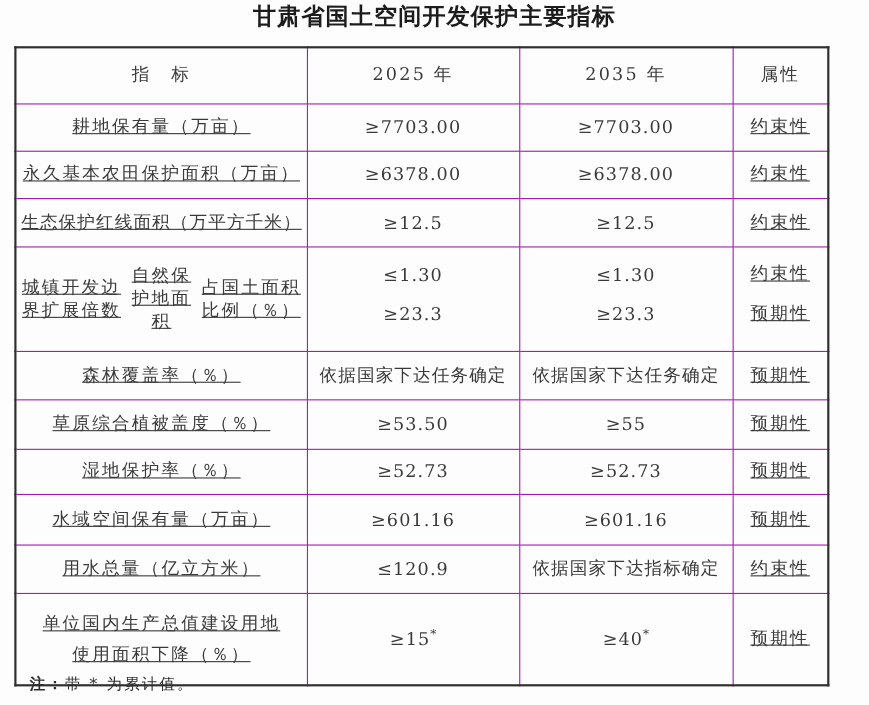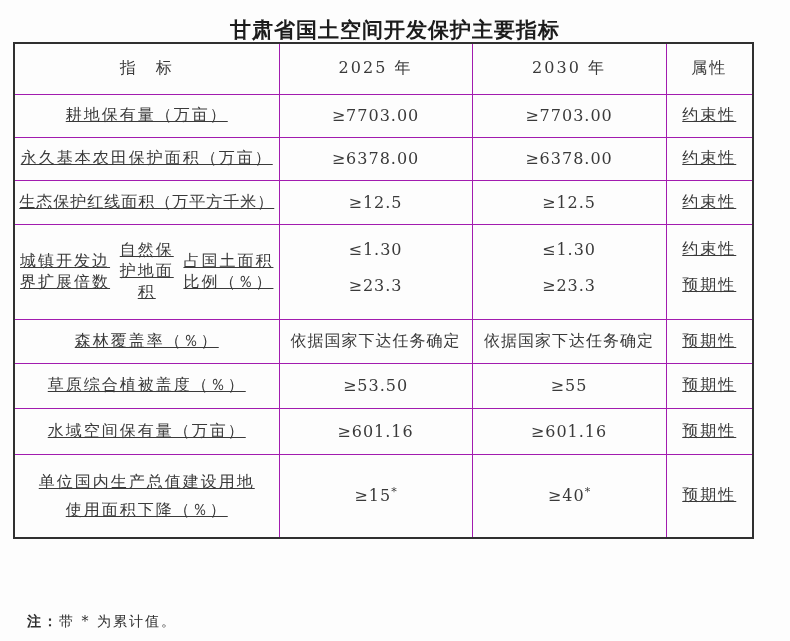--- a/index.html
+++ b/index.html
@@ -10,21 +10,21 @@
     background: #fdfdfd;
     font-family: "DejaVu Serif", "Liberation Serif", serif;
     color: #3a3a3a;
     position: relative;
     overflow: hidden;
   }
   .page { position: relative; width: 790px; height: 641px; }
 
   .title {
     position: absolute;
-    top: 16px;
+    top: 1px;
     left: 0;
     width: 790px;
     text-align: center;
     font-family: "DejaVu Sans", "Liberation Sans", sans-serif;
     font-weight: bold;
     font-size: 21px;
     letter-spacing: 1px;
     color: #1c1c1c;
   }
 
@@ -99,21 +99,21 @@
       <col style="width:265px">
       <col style="width:193px">
       <col style="width:194px">
       <col style="width:87px">
     </colgroup>
 
     <tbody>
         <tr style="height:51px">
       <td class="hdr">指　标</td>
       <td class="hdr">2025 年</td>
-      <td class="hdr">2030 年</td>
+      <td class="hdr">2035 年</td>
       <td class="hdr">属性</td>
     </tr>
 
     <tr style="height:43px">
       <td class="ind">耕地保有量（万亩）</td>
       <td class="val">≥7703.00</td>
       <td class="val">≥7703.00</td>
       <td class="attr">约束性</td>
     </tr>
 
@@ -166,28 +166,40 @@
       <td class="attr">预期性</td>
     </tr>
 
     <tr style="height:45px">
       <td class="ind">草原综合植被盖度（％）</td>
       <td class="val">≥53.50</td>
       <td class="val">≥55</td>
       <td class="attr">预期性</td>
     </tr>
 
+    <tr style="height:41px">
+      <td class="ind">湿地保护率（％）</td>
+      <td class="val">≥52.73</td>
+      <td class="val">≥52.73</td>
+      <td class="attr">预期性</td>
+    </tr>
 
     <tr style="height:46px">
       <td class="ind">水域空间保有量（万亩）</td>
       <td class="val">≥601.16</td>
       <td class="val">≥601.16</td>
       <td class="attr">预期性</td>
     </tr>
 
+    <tr style="height:44px">
+      <td class="ind">用水总量（亿立方米）</td>
+      <td class="val">≤120.9</td>
+      <td class="val">依据国家下达指标确定</td>
+      <td class="attr">约束性</td>
+    </tr>
 
     <tr style="height:84px">
       <td class="ind pre">单位国内生产总值建设用地
 使用面积下降（％）</td>
       <td class="val">
         <span>≥15</span><sup class="star">*</sup>
       </td>
       <td class="val">
         <span>≥40</span><sup class="star">*</sup>
       </td>

